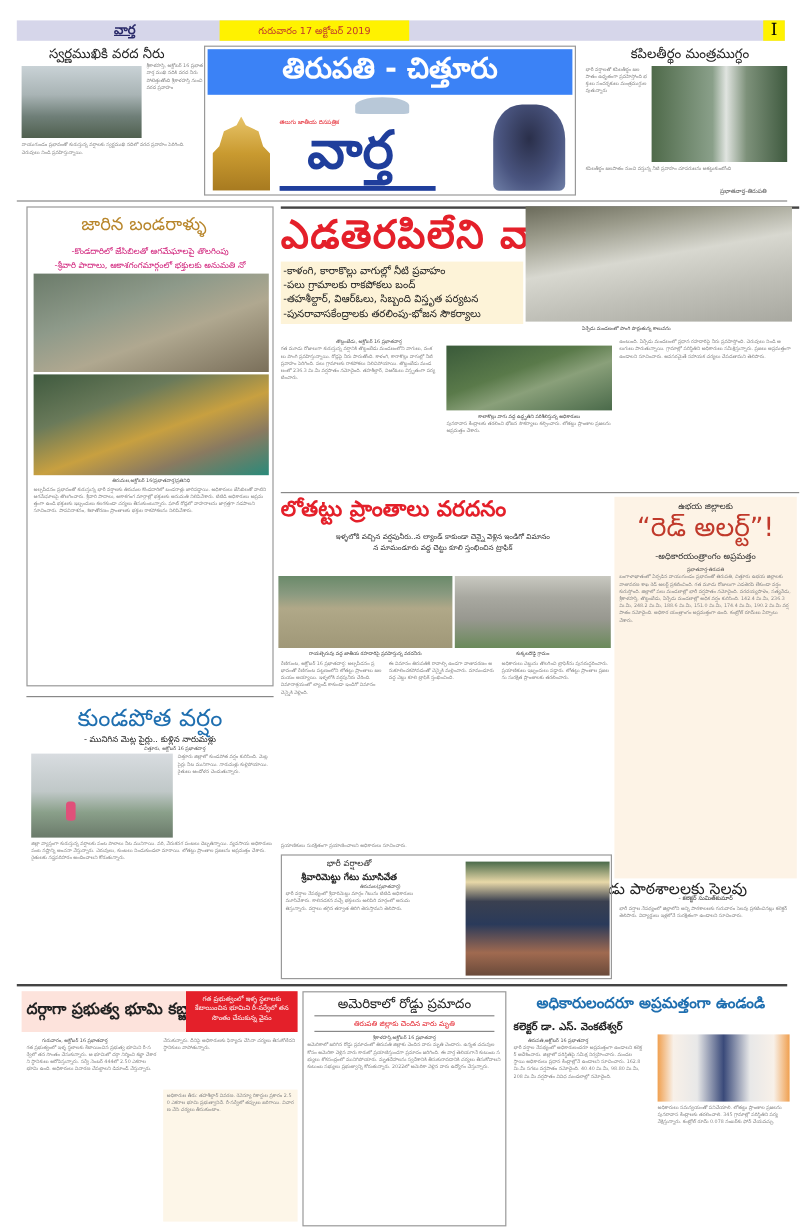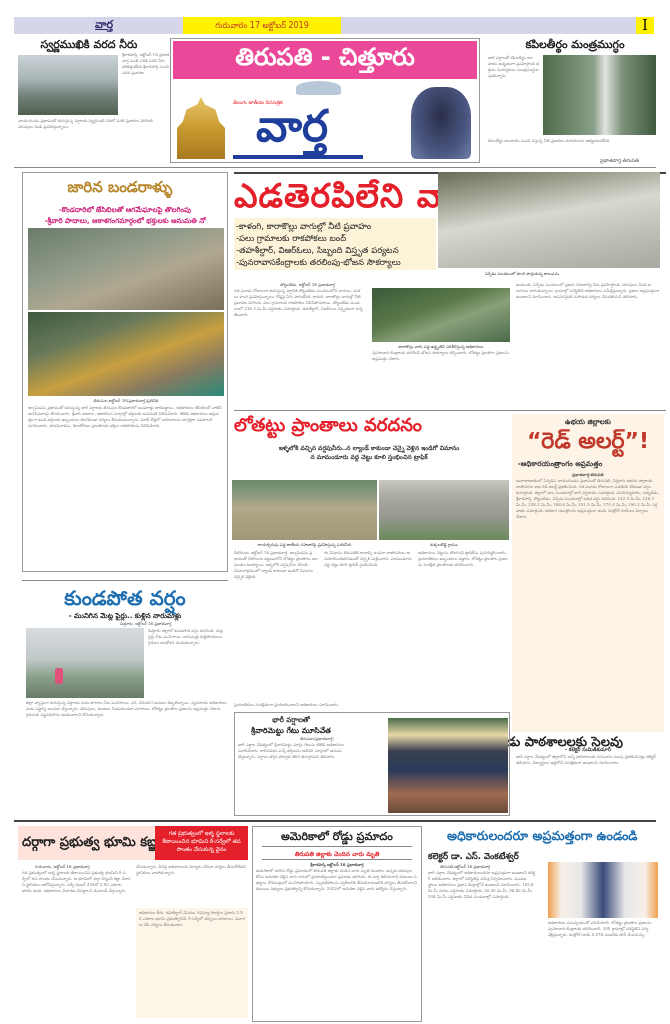--- a/index.html
+++ b/index.html
@@ -6,37 +6,37 @@
   body { width: 670px; height: 1024px; background: #fff; font-family: "DejaVu Sans", sans-serif; position: relative; overflow: hidden; }
   .abs { position: absolute; }
   .hdrbar { left: 14px; top: 17px; width: 640px; height: 17px; background: #d6d6ea; }
   .hdr-brand { left: 95px; top: 18px; font-size: 11px; font-weight: bold; color: #2a2a6a; text-decoration: underline; }
   .hdr-date { left: 183px; top: 17px; width: 158px; height: 17px; background: #fff200; color: #c0392b; font-size: 8px; text-align: center; line-height: 17px; }
   .hdr-page { left: 636px; top: 17px; width: 18px; height: 17px; background: #fff200; font-family: "DejaVu Serif", serif; font-size: 14px; text-align: center; line-height: 17px; }
   .txt { font-size: 4px; line-height: 6px; color: #888; overflow: hidden; word-break: break-all; }
   .photo { background: linear-gradient(135deg, #7a8a7a, #9bb0a0 40%, #8a9385 70%, #6f7a6a); }
   .water { background: linear-gradient(180deg, #b8bcb0, #9b9a88 40%, #8e8a78); }
   .box { border: 1px solid #999; }
-  .sec-title { text-align: center; font-weight: bold; }
+  .sec-title { text-align: center; font-weight: normal; }
 </style>
 </head>
 <body>
 
 <div class="abs hdrbar"></div>
 <div class="abs hdr-brand">వార్త</div>
 <div class="abs hdr-date">గురువారం 17 అక్టోబర్ 2019</div>
 <div class="abs hdr-page">I</div>
 
 <div class="abs sec-title" style="left:14px;top:38px;width:150px;font-size:11px;color:#222;">స్వర్ణముఖికి వరద నీరు</div>
 <div class="abs photo" style="left:18px;top:55px;width:100px;height:60px;background:linear-gradient(180deg,#c9d2d6 0%,#a9b4b5 40%,#6f7f78 70%,#50604f);"></div>
 <div class="abs txt" style="left:122px;top:52px;width:48px;height:70px;"><span>శ్రీకాళహస్తి, అక్టోబర్ 16 ప్రభాతవార్త</span> ముఖి నదికి వరద నీరు పోటెత్తుతోంది శ్రీకాళహస్తి నుంచి వరద ప్రవాహం</div>
 <div class="abs txt" style="left:18px;top:118px;width:152px;height:44px;">వాయుగుండం ప్రభావంతో కురుస్తున్న వర్షాలకు స్వర్ణముఖి నదిలో వరద ప్రవాహం పెరిగింది. చెరువులు నిండి ప్రవహిస్తున్నాయి.</div>
 
 <div class="abs box" style="left:170px;top:38px;width:310px;height:125px;background:#fff;">
-  <div style="background:#ec4899;height:38px;margin:2px;display:flex;align-items:center;justify-content:center;">
+  <div style="background:#3b82f6;height:38px;margin:2px;display:flex;align-items:center;justify-content:center;">
     <span style="color:#fff;font-size:24px;font-weight:bold;">తిరుపతి - చిత్తూరు</span>
   </div>
   <div style="position:absolute;left:6px;top:58px;width:48px;height:62px;background:linear-gradient(180deg,#e8c56a,#c99a30 50%,#a77a20);clip-path:polygon(50% 0,58% 12%,80% 20%,88% 40%,100% 50%,100% 100%,0 100%,0 50%,12% 40%,20% 20%,42% 12%);"></div>
   <div style="position:absolute;left:125px;top:42px;width:45px;height:14px;background:#b8c8d8;border-radius:50% 50% 10% 10%;"></div>
   <div style="position:absolute;left:62px;top:60px;font-size:5px;color:#e4202a;">తెలుగు జాతీయ దినపత్రిక</div>
   <div style="position:absolute;left:85px;top:62px;font-size:44px;font-weight:bold;color:#1f3e9c;line-height:50px;">వార్త</div>
   <div style="position:absolute;left:62px;top:116px;width:130px;height:4px;background:#1f3e9c;"></div>
   <div style="position:absolute;left:240px;top:48px;width:60px;height:72px;background:radial-gradient(ellipse at 50% 40%,#2a2f4a,#4a5580 60%,#7080a8);border-radius:40% 40% 8% 8%;"></div>
 </div>
 
@@ -83,21 +83,21 @@
 <div class="abs water" style="left:379px;top:480px;width:130px;height:60px;background:linear-gradient(180deg,#c8c8c0 0%,#a8a8a0 30%,#989890 60%,#6a8a5a 100%);"></div>
 <div class="abs" style="left:232px;top:542px;width:145px;font-size:4px;text-align:center;color:#444;">రాయల్చెరువు వద్ద జాతీయ రహదారిపై ప్రవహిస్తున్న వరదనీరు</div>
 <div class="abs" style="left:379px;top:542px;width:130px;font-size:4px;text-align:center;color:#444;">కుక్కలదొడ్డి గ్రామం</div>
 <div class="abs txt" style="left:234px;top:550px;width:86px;height:150px;">రేణిగుంట, అక్టోబర్ 16 ప్రభాతవార్త: అల్పపీడనం ప్రభావంతో రేణిగుంట పట్టణంలోని లోతట్టు ప్రాంతాలు జలమయం అయ్యాయి. ఇళ్ళలోకి వర్షపునీరు చేరింది. విమానాశ్రయంలో ల్యాండ్ కాకుండా ఇండిగో విమానం చెన్నైకి వెళ్లింది.</div>
 <div class="abs txt" style="left:324px;top:550px;width:90px;height:150px;">ఈ విమానం తిరుపతికి రావాల్సి ఉండగా వాతావరణం అనుకూలించకపోవడంతో చెన్నైకి మళ్లించారు. మామండూరు వద్ద చెట్టు కూలి ట్రాఫిక్ స్తంభించింది.</div>
 <div class="abs txt" style="left:418px;top:550px;width:90px;height:150px;">అధికారులు చెట్టును తొలగించి ట్రాఫిక్‌ను పునరుద్ధరించారు. ప్రయాణికులు ఇబ్బందులు పడ్డారు. లోతట్టు ప్రాంతాల ప్రజలను సురక్షిత ప్రాంతాలకు తరలించారు.</div>
 
 <div class="abs" style="left:512px;top:414px;width:152px;height:318px;background:#fdf3e6;"></div>
 <div class="abs sec-title" style="left:512px;top:418px;width:152px;font-size:7px;color:#333;">ఉభయ జిల్లాలకు</div>
 <div class="abs sec-title" style="left:512px;top:428px;width:152px;font-size:22px;color:#c0392b;">“రెడ్ అలర్ట్”!</div>
-<div class="abs sec-title" style="left:484px;top:460px;width:152px;font-size:7px;color:#333;">-అధికారయంత్రాంగం అప్రమత్తం</div>
+<div class="abs sec-title" style="left:512px;top:460px;width:152px;font-size:7px;color:#333;">-అధికారయంత్రాంగం అప్రమత్తం</div>
 <div class="abs sec-title" style="left:512px;top:472px;width:152px;font-size:4px;color:#555;">ప్రభాతవార్త-తిరుపతి</div>
 <div class="abs txt" style="left:516px;top:478px;width:144px;height:236px;">బంగాళాఖాతంలో ఏర్పడిన వాయుగుండం ప్రభావంతో తిరుపతి, చిత్తూరు ఉభయ జిల్లాలకు వాతావరణ శాఖ రెడ్ అలర్ట్ ప్రకటించింది. గత మూడు రోజులుగా ఎడతెరపి లేకుండా వర్షం కురుస్తోంది. జిల్లాలో పలు మండలాల్లో భారీ వర్షపాతం నమోదైంది. వరదయ్యపాళెం, సత్యవేడు, శ్రీకాళహస్తి, తొట్టంబేడు, ఏర్పేడు మండలాల్లో అధిక వర్షం కురిసింది. 142.4 మి.మీ, 236.3 మి.మీ, 248.2 మి.మీ, 188.6 మి.మీ, 151.0 మి.మీ, 174.4 మి.మీ, 190.2 మి.మీ వర్షపాతం నమోదైంది. అధికార యంత్రాంగం అప్రమత్తంగా ఉంది. కంట్రోల్ రూమ్‌లు ఏర్పాటు చేశారు.</div>
 <div class="abs sec-title" style="left:484px;top:734px;width:152px;font-size:13px;color:#222;">నేడు పాఠశాలలకు సెలవు</div>
 <div class="abs sec-title" style="left:512px;top:746px;width:152px;font-size:5px;color:#333;">- కలెక్టర్ సుమిత్‌కుమార్</div>
 <div class="abs txt" style="left:516px;top:754px;width:144px;height:60px;">భారీ వర్షాల నేపథ్యంలో జిల్లాలోని అన్ని పాఠశాలలకు గురువారం సెలవు ప్రకటించినట్లు కలెక్టర్ తెలిపారు. విద్యార్థులు ఇళ్లలోనే సురక్షితంగా ఉండాలని సూచించారు.</div>
 
 <div class="abs" style="left:22px;top:580px;width:206px;height:1px;background:#888;"></div>
 <div class="abs sec-title" style="left:22px;top:586px;width:206px;font-size:20px;color:#1f6fb0;">కుండపోత వర్షం</div>
 <div class="abs sec-title" style="left:22px;top:612px;width:206px;font-size:7px;color:#222;">- మునిగిన మెట్ల పైర్లు.. కుళ్లిన నారుమళ్లు</div>
 <div class="abs" style="left:120px;top:621px;font-size:4px;color:#555;">చిత్తూరు, అక్టోబర్ 16 ప్రభాతవార్త</div>

